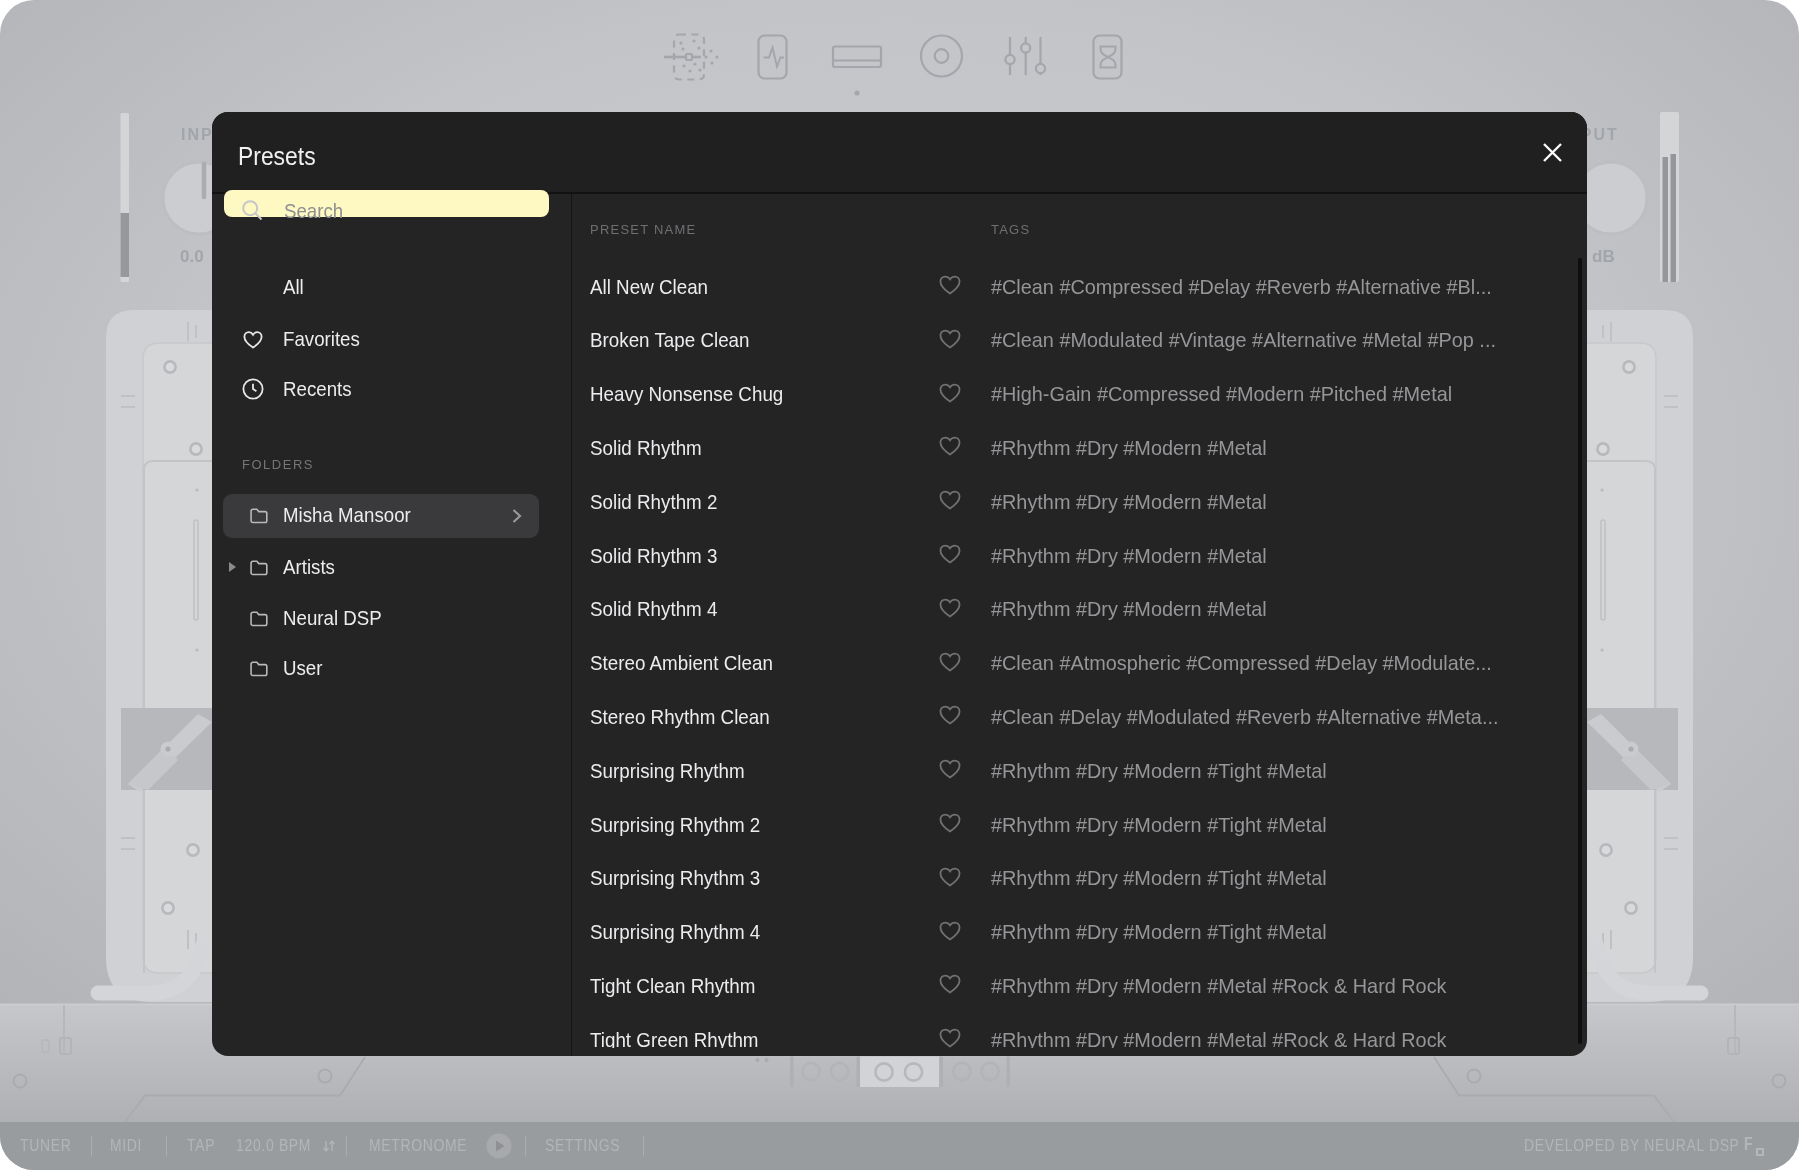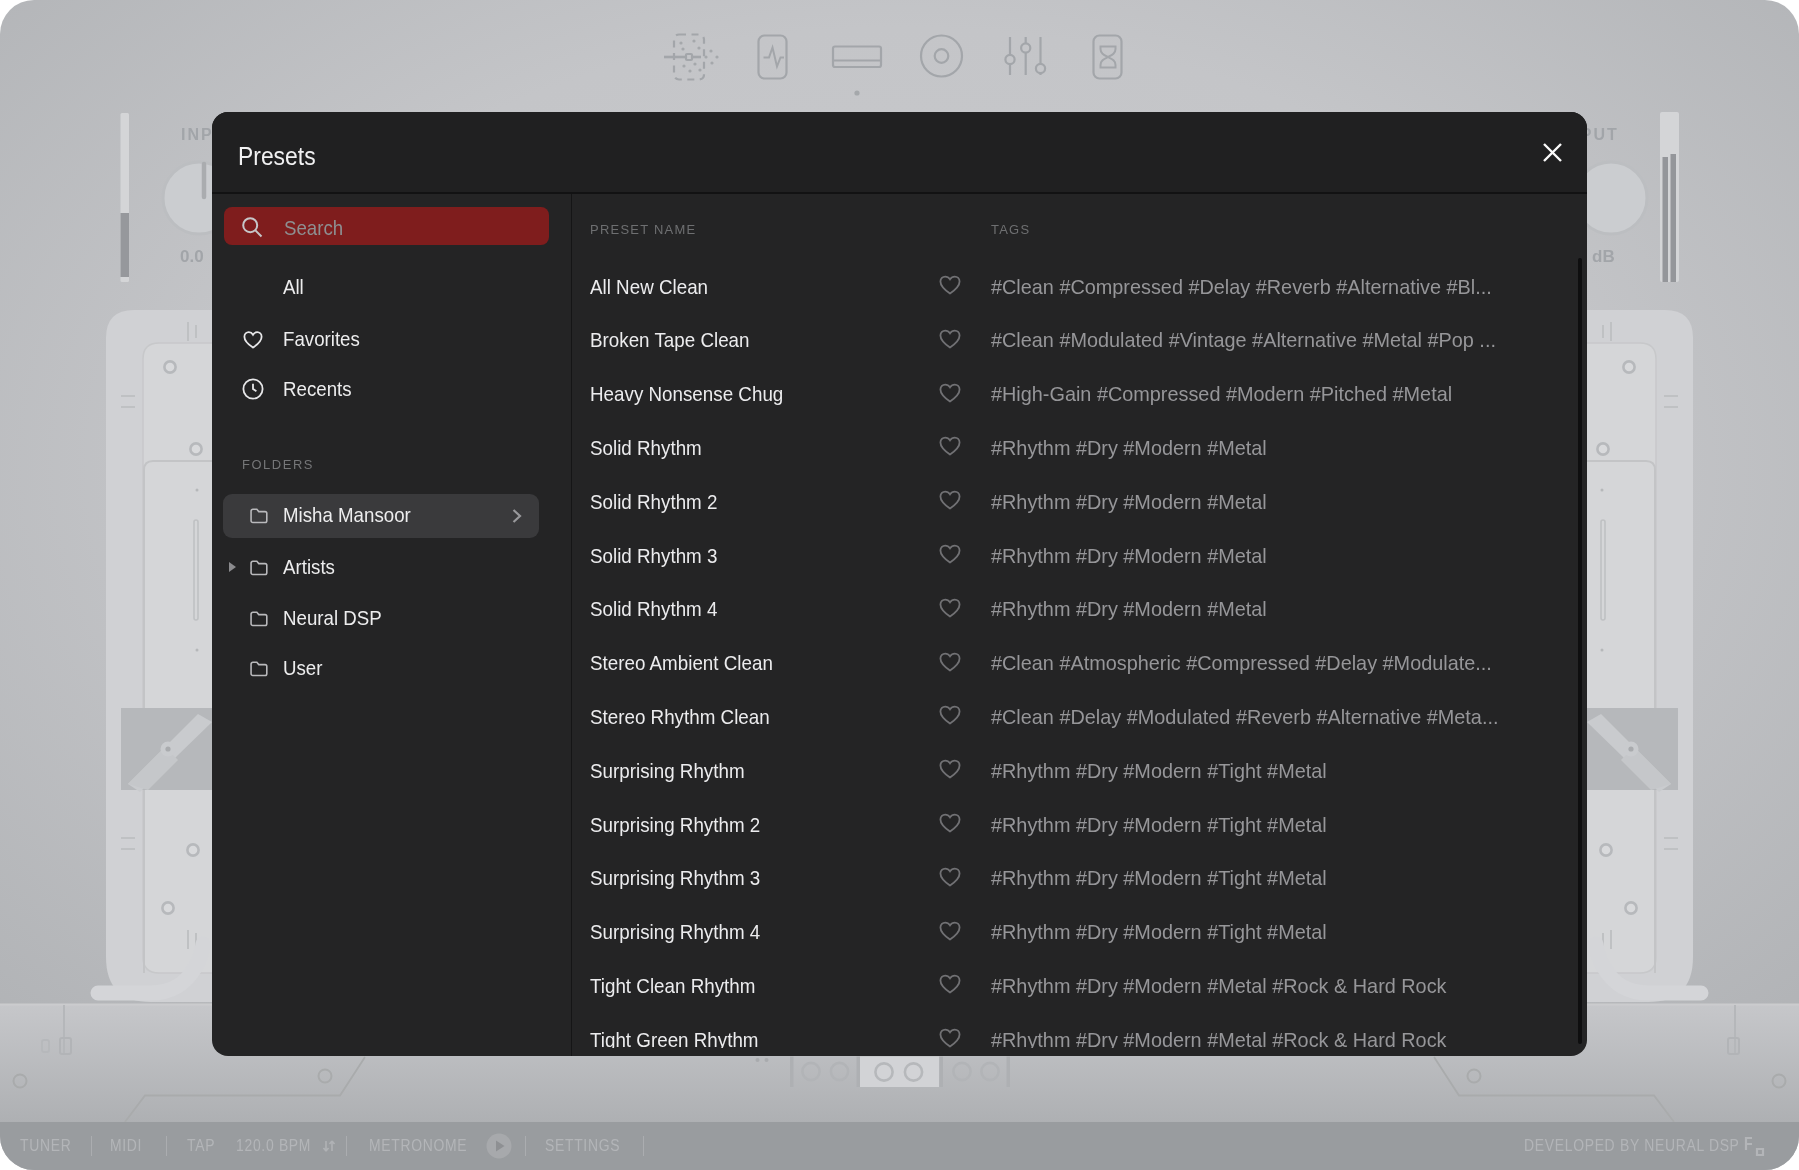--- a/index.html
+++ b/index.html
@@ -12,21 +12,21 @@
   letter-spacing:0.8px;color:#b3b5b8;white-space:nowrap;transform:scaleX(0.87);transform-origin:left center;}
 .bsep{position:absolute;top:14px;width:1px;height:20px;background:#abadb0;}
 
 .modal{position:absolute;left:212px;top:112px;width:1375px;height:944px;background:#242425;
   border-radius:16px;overflow:hidden;text-align:right;}
 .mhead{position:absolute;left:0;top:0;width:100%;height:80px;background:#202021;border-bottom:2px solid #121213;}
 .mtitle{position:absolute;left:26px;top:0;height:80px;line-height:89px;font-size:26px;color:#f1f1f2;
   transform:scaleX(0.88);transform-origin:left center;}
 .xbtn{position:absolute;right:25px;top:31px;width:19px;height:19px;}
 .vdiv{position:absolute;left:359px;top:82px;width:1px;height:862px;background:#151516;}
-.search{position:absolute;left:12px;top:95px;width:325px;height:38px;background:#7f1d1d;border-radius:8px;}
+.search{position:absolute;left:12px;top:78px;width:325px;height:27px;background:#fef9c3;border-radius:8px;}
 .search svg{position:absolute;left:17px;top:9px;}
 .search span{position:absolute;left:60px;top:0;height:41px;line-height:41px;font-size:21px;color:#8e8f91;
   transform:scaleX(0.89);transform-origin:left center;}
 .sitem{position:absolute;left:71px;font-size:21px;color:#ededee;transform:translateY(-50%) scaleX(0.89);
   transform-origin:left center;white-space:nowrap;}
 .sicon{position:absolute;left:29px;width:24px;height:24px;transform:translateY(-50%);}
 .folders{position:absolute;left:30px;top:345px;font-size:13.5px;letter-spacing:1.6px;color:#757678;
   transform:scaleX(0.96);transform-origin:left center;}
 .selrow{position:absolute;left:11px;top:382px;width:316px;height:44px;background:#3a3a3c;border-radius:9px;}
 .fold{position:absolute;left:36px;width:21px;height:21px;transform:translateY(-50%);}

